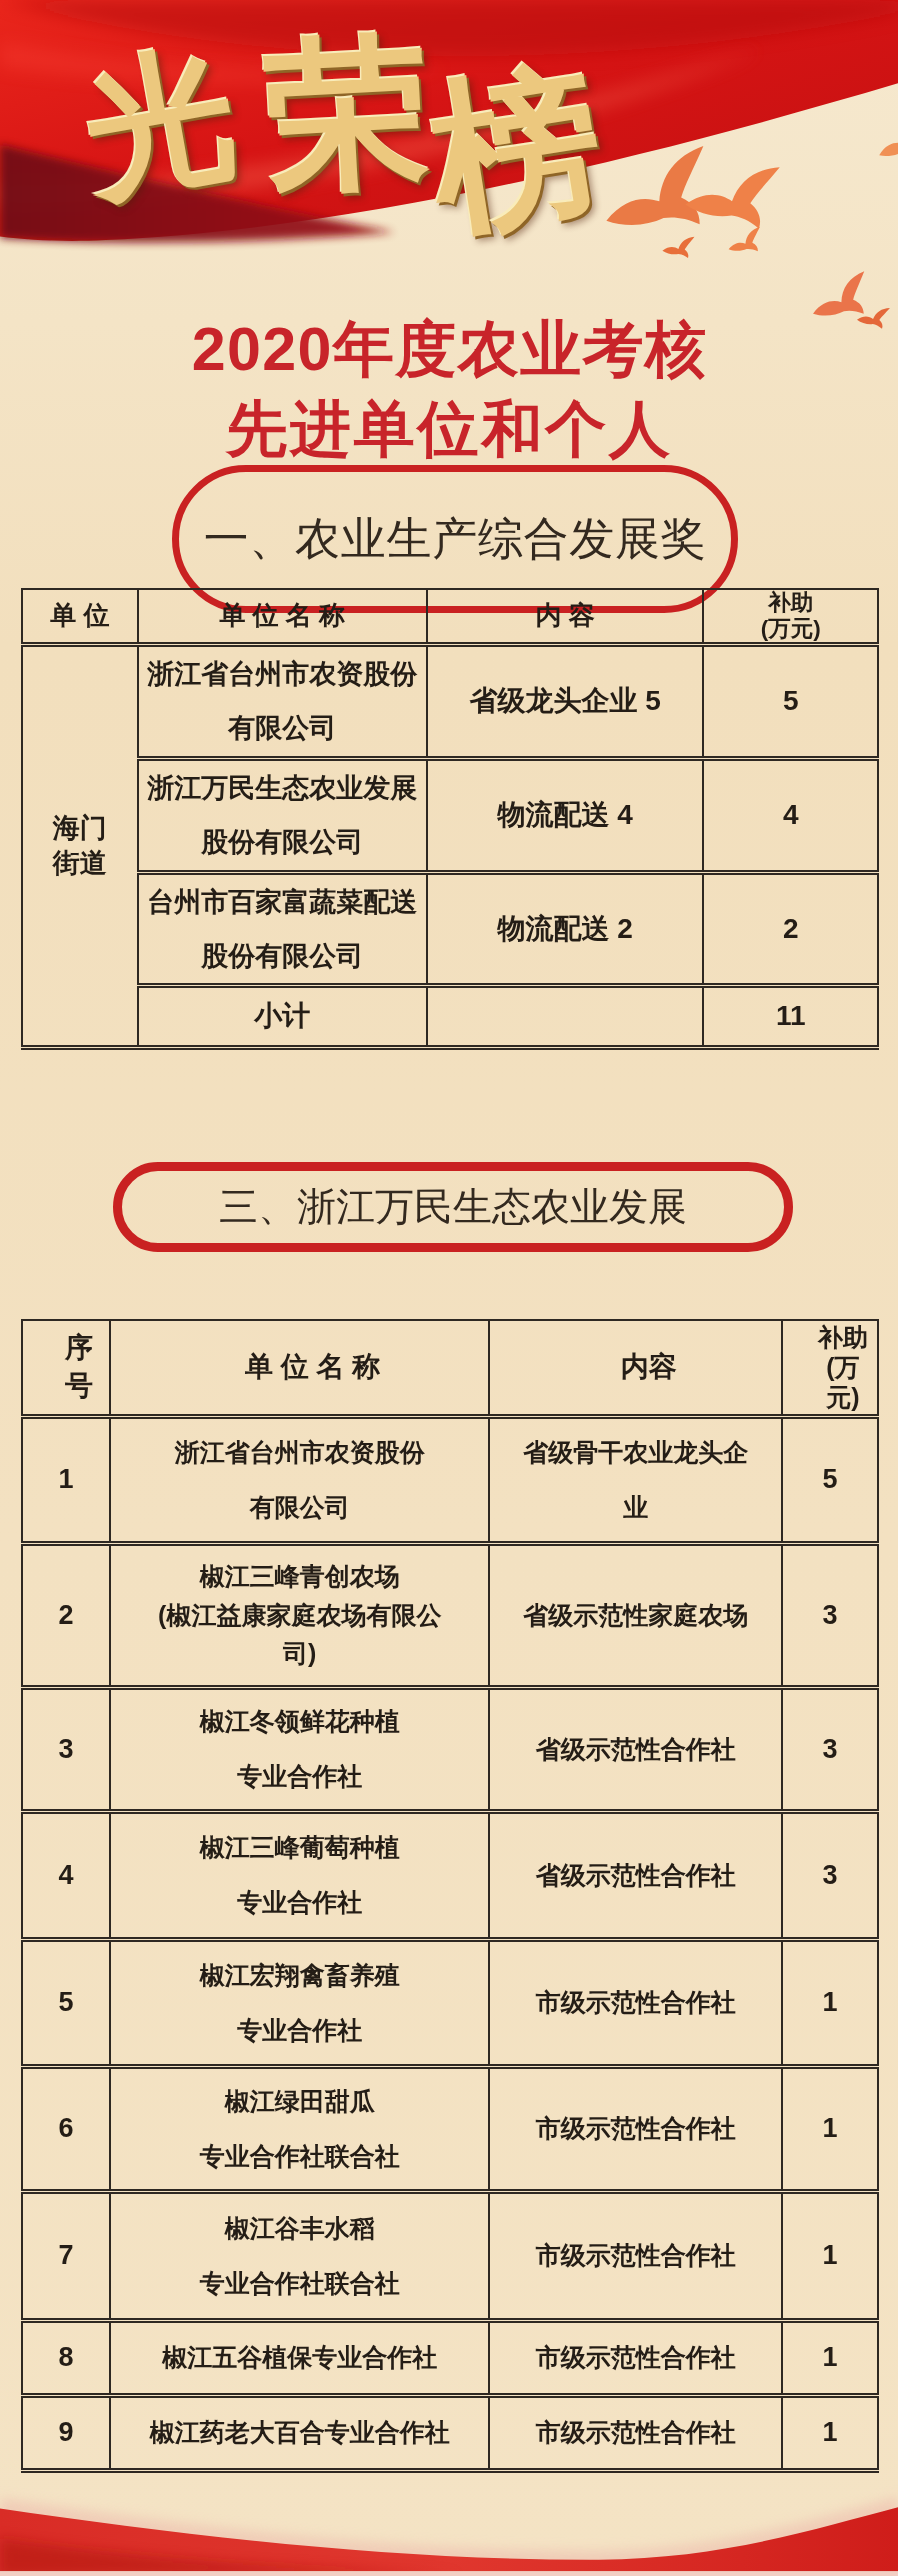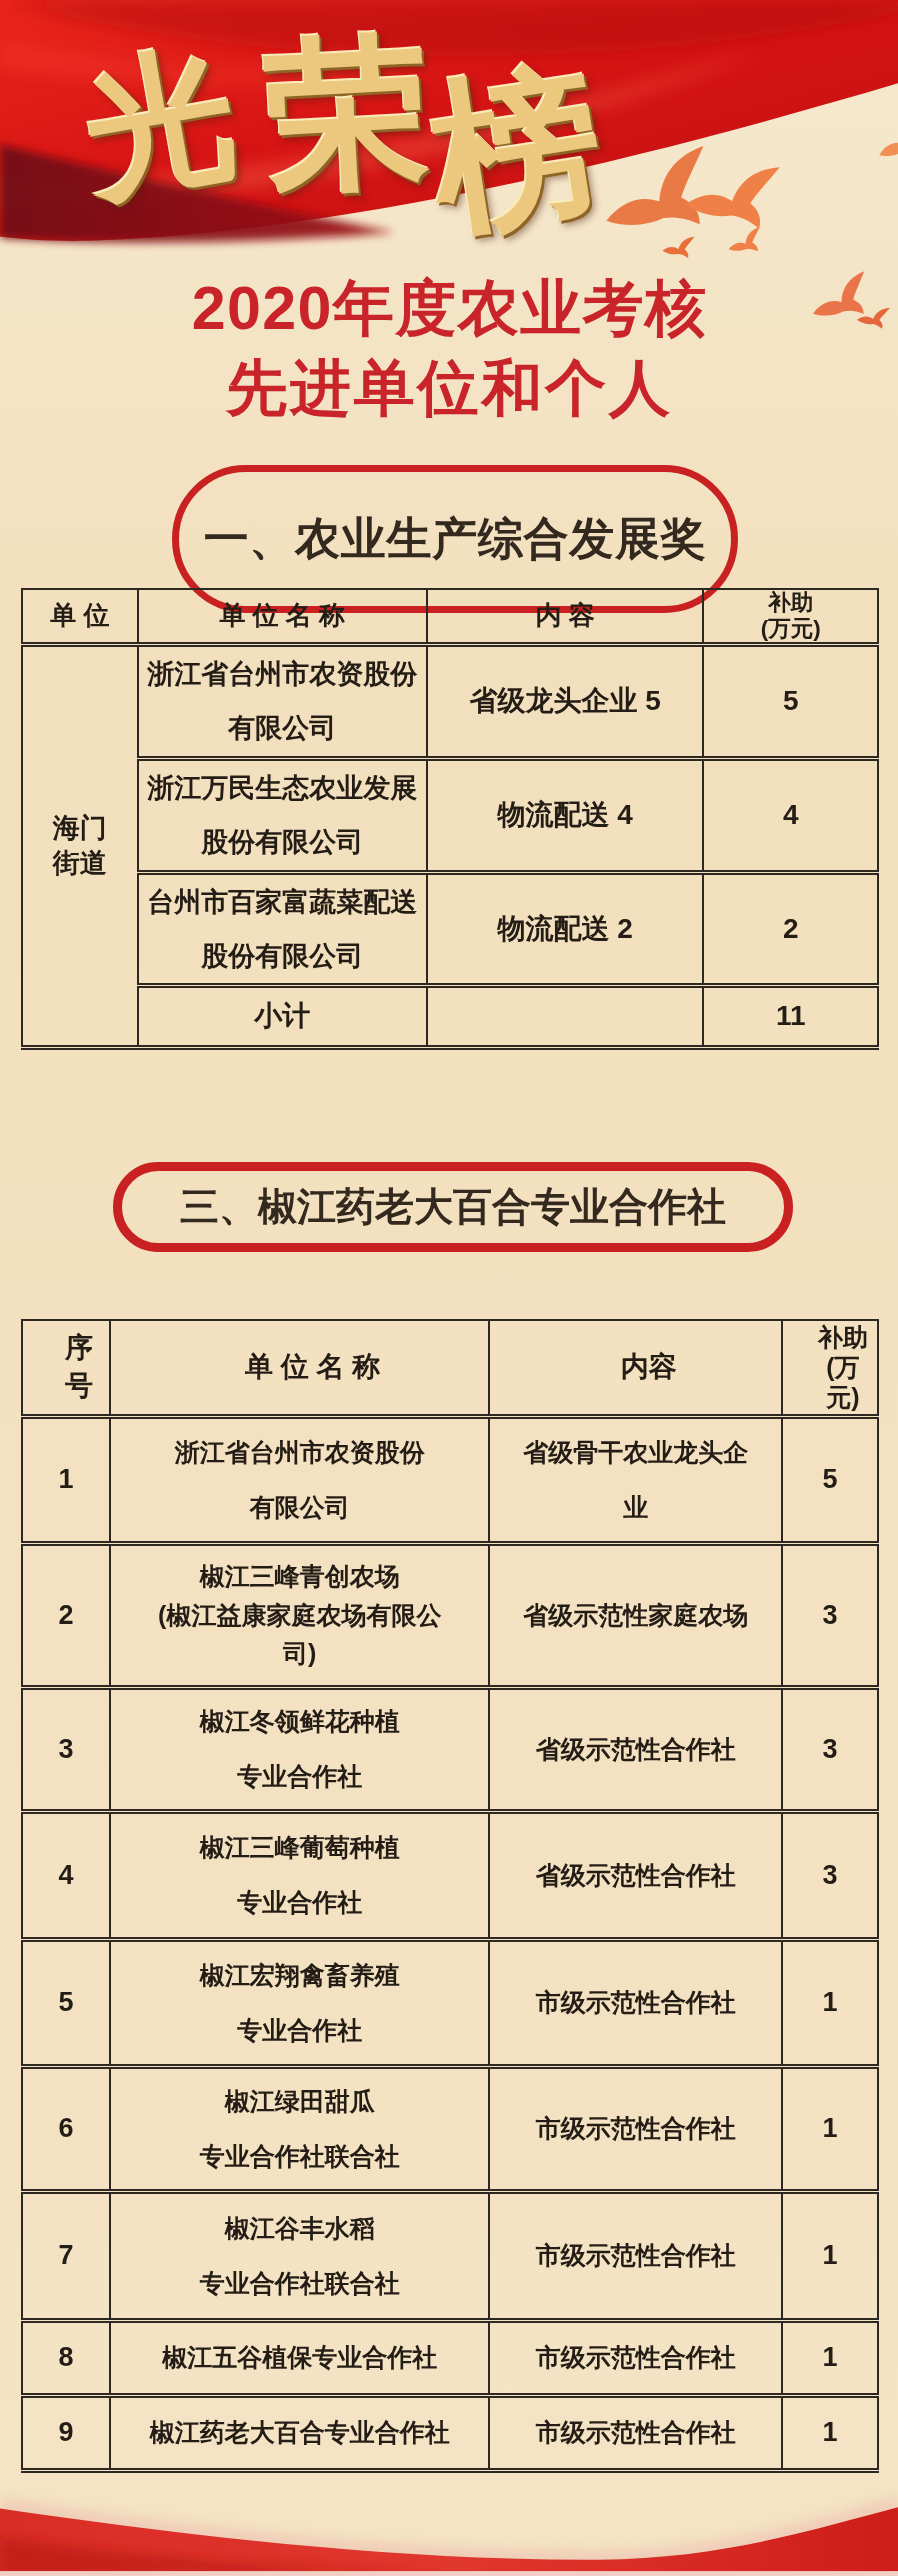--- a/index.html
+++ b/index.html
@@ -12,26 +12,26 @@
   .banner-svg{position:absolute;top:0;left:0;pointer-events:none;}
   .gchar{position:absolute;font-family:"DejaVu Serif","Liberation Serif",serif;font-weight:700;
          color:#ecc87e;
          text-shadow:-1.4px -2.1px 0 #f9ecba, 2.1px 2.8px 0 #8f6527, 4.2px 5.6px 7px rgba(80,30,10,.45);}
   .g1{left:86px;top:25px;font-size:149px;transform:rotate(-10deg);}
   .g2{left:266px;top:5.6px;font-size:163px;transform:rotate(-3deg);}
   .g3{left:433px;top:39px;font-size:168px;transform:rotate(-9deg);}
 
   
   .main-title{left:0;right:0;top:276px;text-align:center;color:#c8242a;font-weight:bold;}
-  .main-title .l1{font-size:61px;line-height:1.05;letter-spacing:1.4px;}
+  .main-title .l1{font-size:61px;line-height:1.05;letter-spacing:1.4px;margin-top:41px;}
   .main-title .l2{font-size:61px;line-height:1.05;letter-spacing:2.8px;margin-top:15.5px;}
 
   
   .badge{box-sizing:border-box;display:flex;align-items:center;justify-content:center;
-         border:7.7px solid #c92121;color:#33291f;font-weight:bold;text-align:center;}
+         border:7.7px solid #c92121;color:#33291f;font-weight:normal;text-align:center;}
   .badge1{left:172px;top:465px;width:566px;height:148px;border-radius:75px;font-size:45px;letter-spacing:0.7px;}
   .badge2{left:113px;top:1162px;width:680px;height:90px;border-radius:46px;border-width:9.2px;font-size:39px;}
 
   
   table.t{border-collapse:collapse;table-layout:fixed;position:absolute;left:21px;width:858px;
           color:#241d16;font-weight:bold;}
   .t td,.t th{border-left:2.1px solid #2e2822;border-right:2.1px solid #2e2822;
               border-bottom:5px double #2e2822;text-align:center;vertical-align:middle;
               padding:0 4.2px;overflow:hidden;}
   .t th{border-top:2.1px solid #2e2822;}
@@ -156,21 +156,21 @@
     </tr>
     <tr class="rs">
       <td class="subtotal">小计</td>
       <td></td>
       <td class="amount">11</td>
     </tr>
   </tbody>
     </table>
 
   <div class="abs badge badge2">
-    <span>三、椒江药老大百合专业合作社</span>
+    <span>三、浙江万民生态农业发展</span>
   </div>
 
   <table class="t t2">
     <colgroup>
         <col class="c1">
         <col class="c2">
         <col class="c3">
         <col class="c4">
       </colgroup>
     <tbody>

